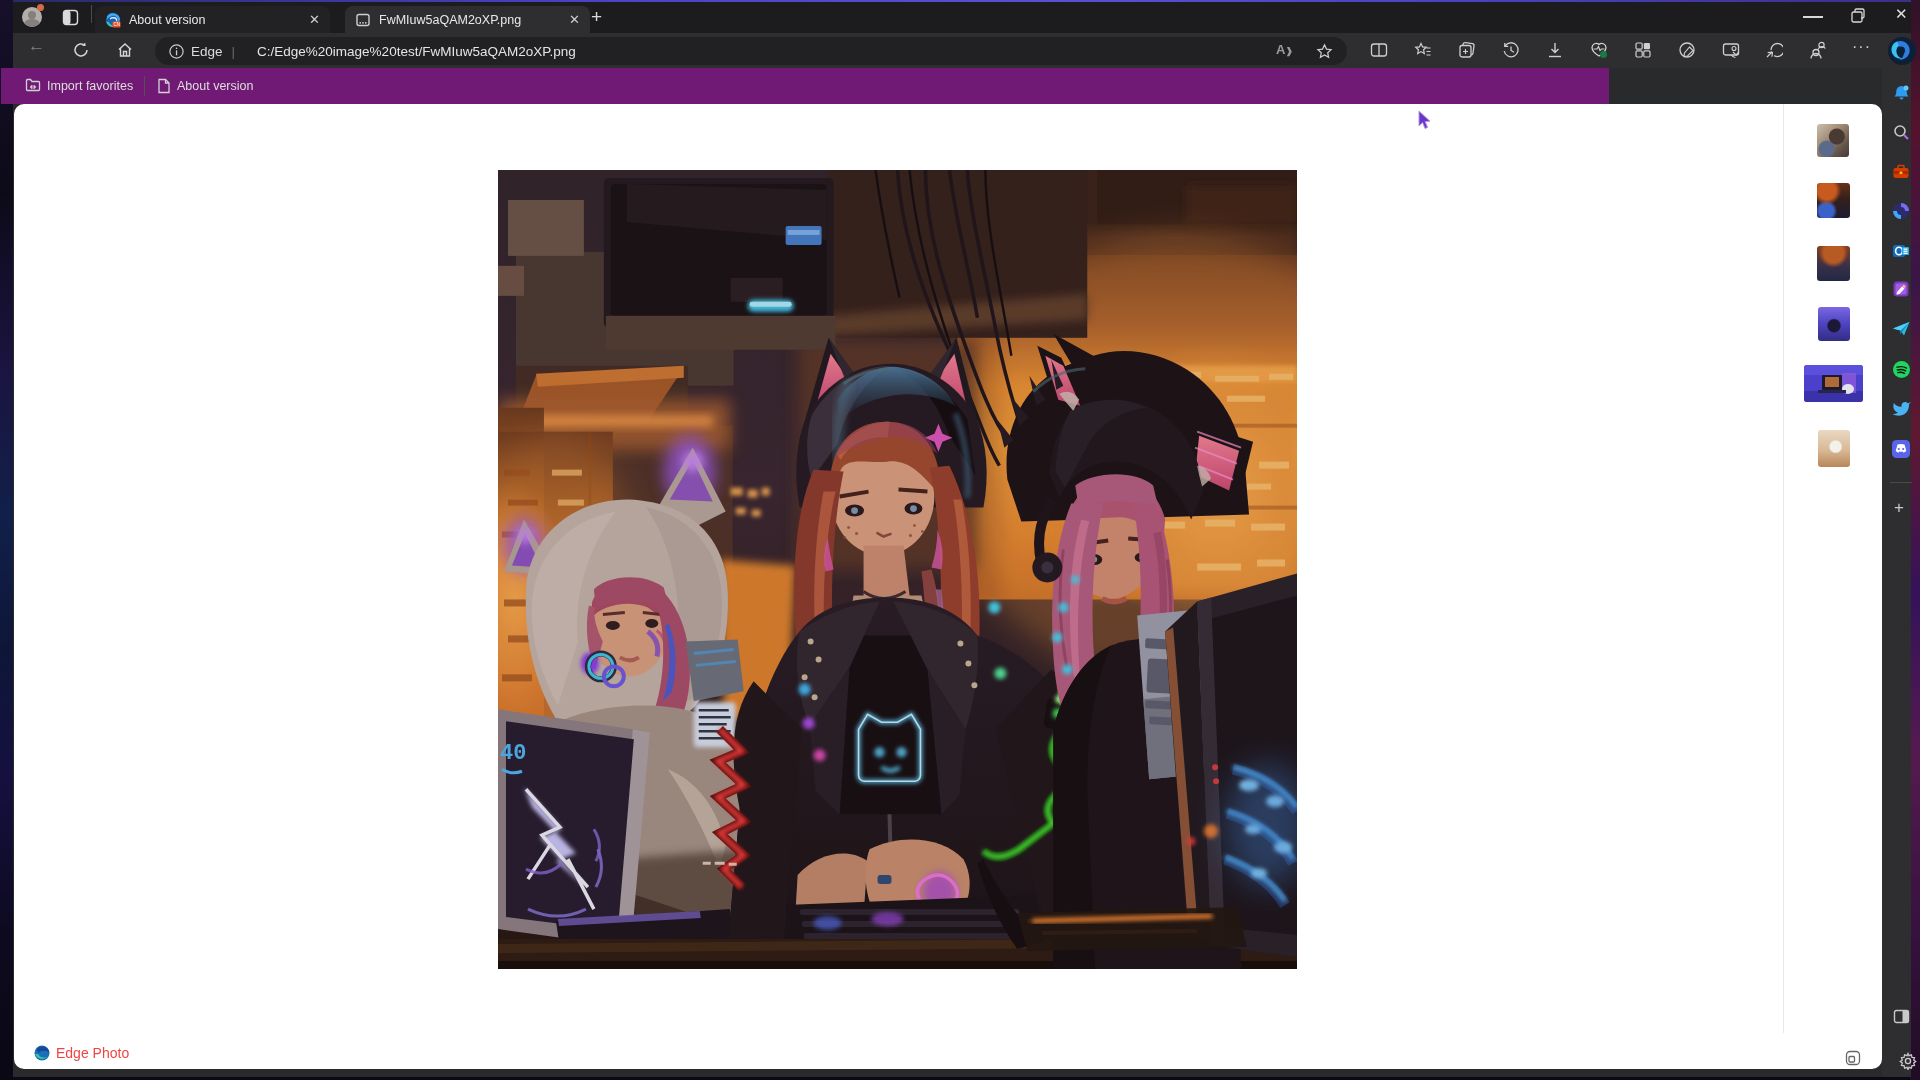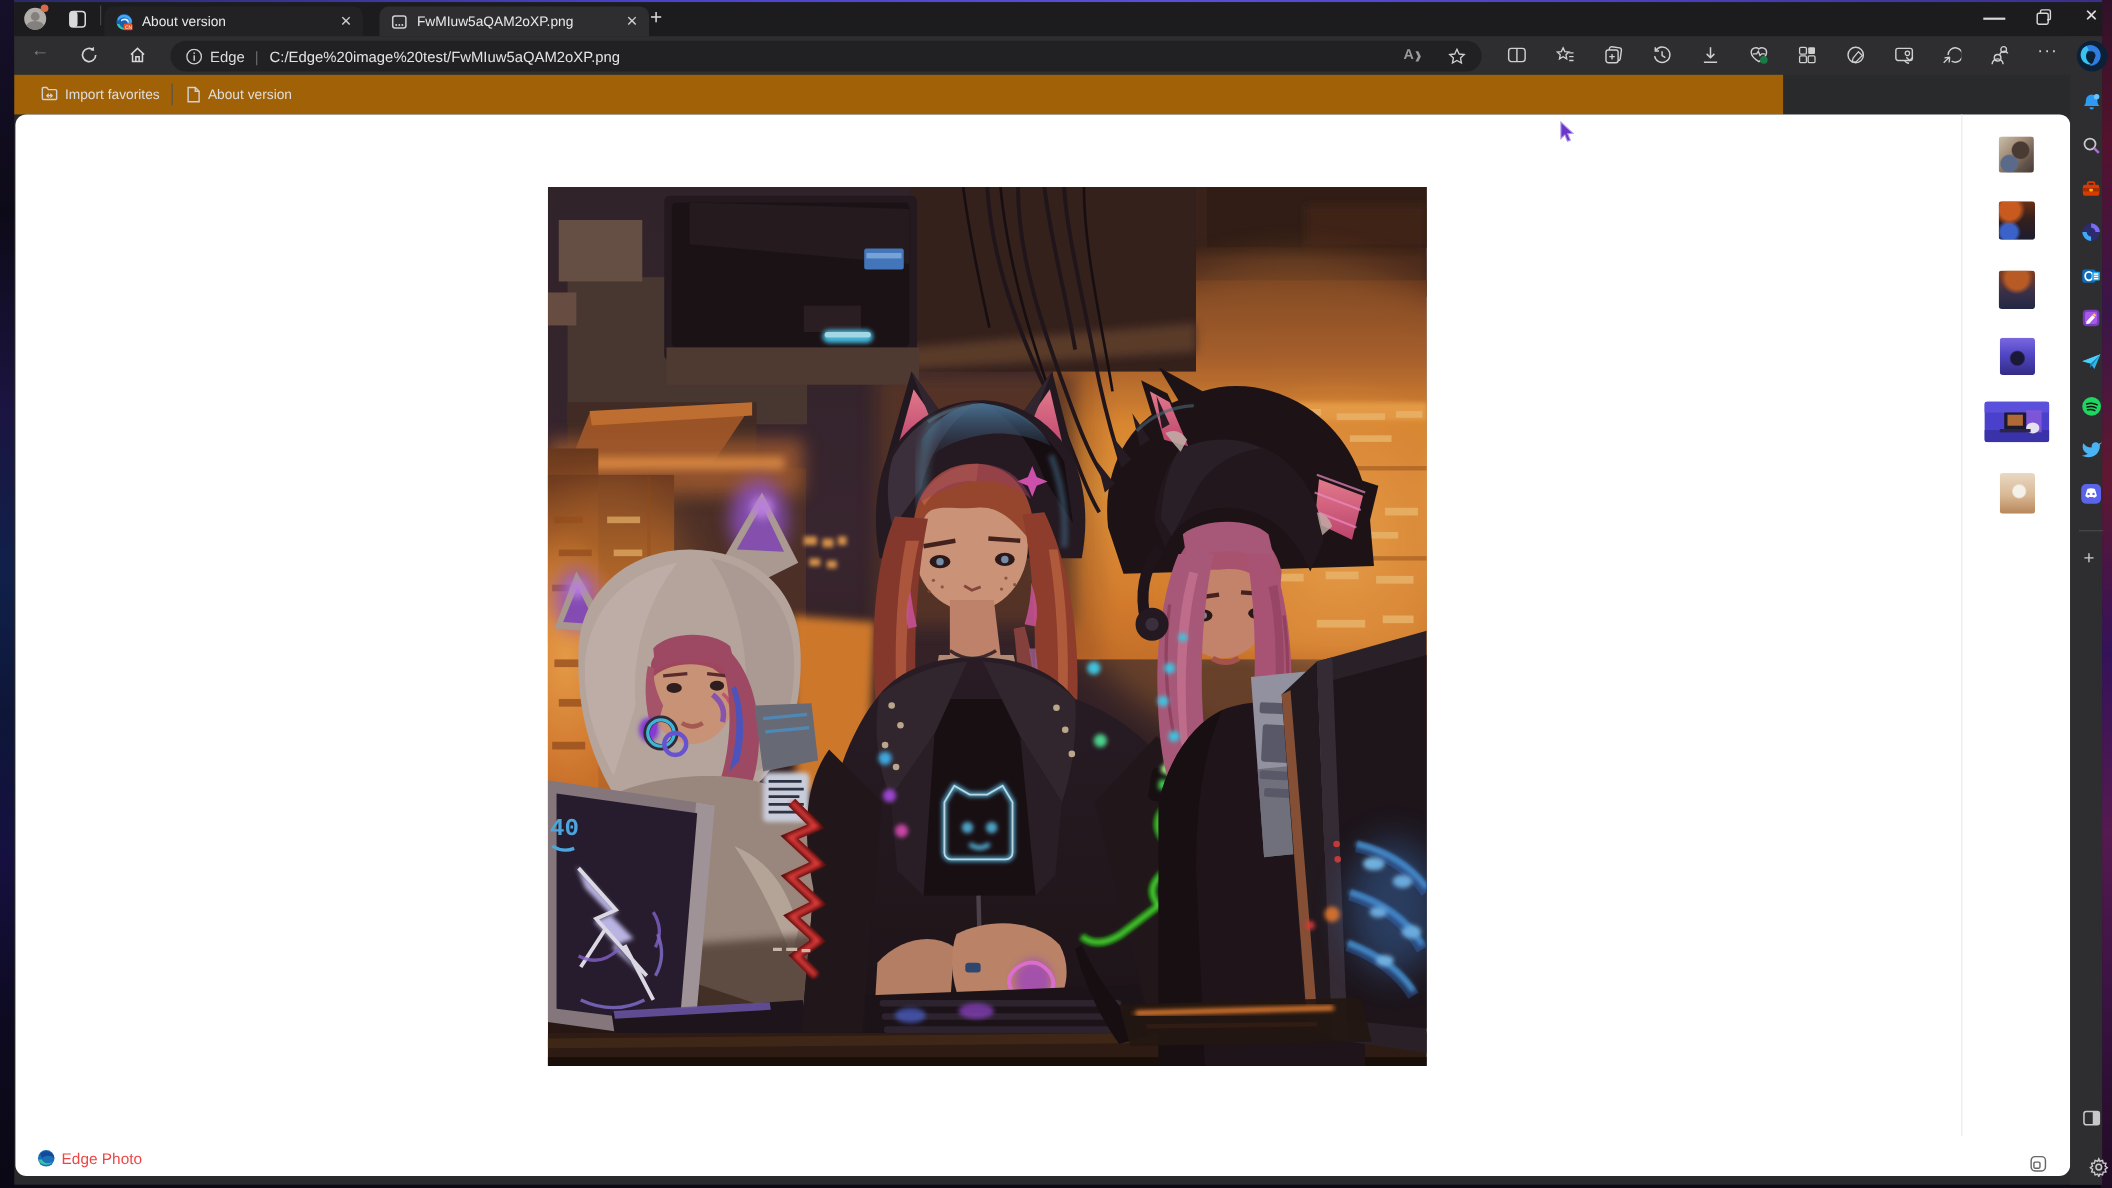--- a/index.html
+++ b/index.html
@@ -16,21 +16,21 @@
   #tabbar { left:13px; top:2px; width:1898px; height:31px; background:#1c1c1f; }
   .tab { position:absolute; top:4px; height:27px; border-radius:8px 8px 0 0; display:flex; align-items:center; }
   #tab1 { left:82px; width:235px; background:#222225; }
   #tab2 { left:320px; width:245px; background:#2e2e31; border-radius:8px 8px 0 0;margin-left:12px; }
   .tabtxt { color:#e8e8e8; font-size:12.5px; white-space:nowrap; }
   .tabclose { color:#cfcfcf; font-size:13px; margin-left:auto; margin-right:10px; }
   
   #toolbar { left:13px; top:33px; width:1898px; height:35px; background:#2e2e31; }
   #urlbar { left:155px; top:37px; width:1192px; height:28px; background:#212124; border-radius:14px; display:flex; align-items:center; color:#e6e6e6; font-size:13.5px; }
   
-  #bookbar { left:13px; top:68px; width:1608px; height:36px; background:#a16207; color:#dedede; font-size:12.5px; }
+  #bookbar { left:1px; top:68px; width:1608px; height:36px; background:#701a75; color:#dedede; font-size:12.5px; }
   
   #content { left:14px; top:104px; width:1868px; height:965px; background:#ffffff; border-radius:10px; }
   #divider { left:1783px; top:104px; width:1px; height:929px; background:#e8e8e8; }
   #footer-icon { left:1845px; top:1050px; width:16px; height:16px; }
   
   #sidebar { left:1882px; top:33px; width:29px; height:1044px; background:#2e2e31; }
   .thumb { position:absolute; border-radius:3px; }
   #cursor { left:1418px; top:110px; }
 </style>
 </head>
@@ -101,21 +101,21 @@
     </svg>
 </div>
 <div class="abs" id="urlbar">
   <svg style="margin-left:14px" width="15" height="15" viewBox="0 0 15 15">
       <circle cx="7.5" cy="7.5" r="6.6" fill="none" stroke="#cccccc" stroke-width="1.2"></circle>
       <rect x="6.9" y="6.3" width="1.3" height="5" fill="#cccccc"></rect>
       <rect x="6.9" y="3.6" width="1.3" height="1.4" fill="#cccccc"></rect>
     </svg>
   <span style="margin-left:7px;color:#dddddd">Edge</span>
   <span style="margin-left:9px;color:#6a6a6c">|</span>
-  <span style="margin-left:10px;color:#e4e4e4">C:/Edge%20image%20test/FwMIuw5aQAM2oXP.png</span>
+  <span style="margin-left:22px;color:#e4e4e4">C:/Edge%20image%20test/FwMIuw5aQAM2oXP.png</span>
 </div>
 
 <div class="abs" style="left:1276px;top:42px;color:#9a9a9c;font-size:13px;font-weight:bold">A<span style="font-size:9px">❱</span></div>
 <svg class="abs" style="left:1316px;top:43px" width="17" height="17" viewBox="0 0 17 17">
     <path d="M8.5 1.8 l2 4.3 4.6 .5 -3.4 3.1 .9 4.6 -4.1 -2.3 -4.1 2.3 .9 -4.6 -3.4 -3.1 4.6 -.5 z" fill="none" stroke="#cfcfcf" stroke-width="1.2"></path>
   </svg>
 
 <div id="tbr">
 <svg class="abs" style="left:1370px;top:41px" width="18" height="18" viewBox="0 0 18 18">
       <rect x="1.5" y="3" width="15" height="12" rx="2.5" fill="none" stroke="#cfcfcf" stroke-width="1.3"></rect>

